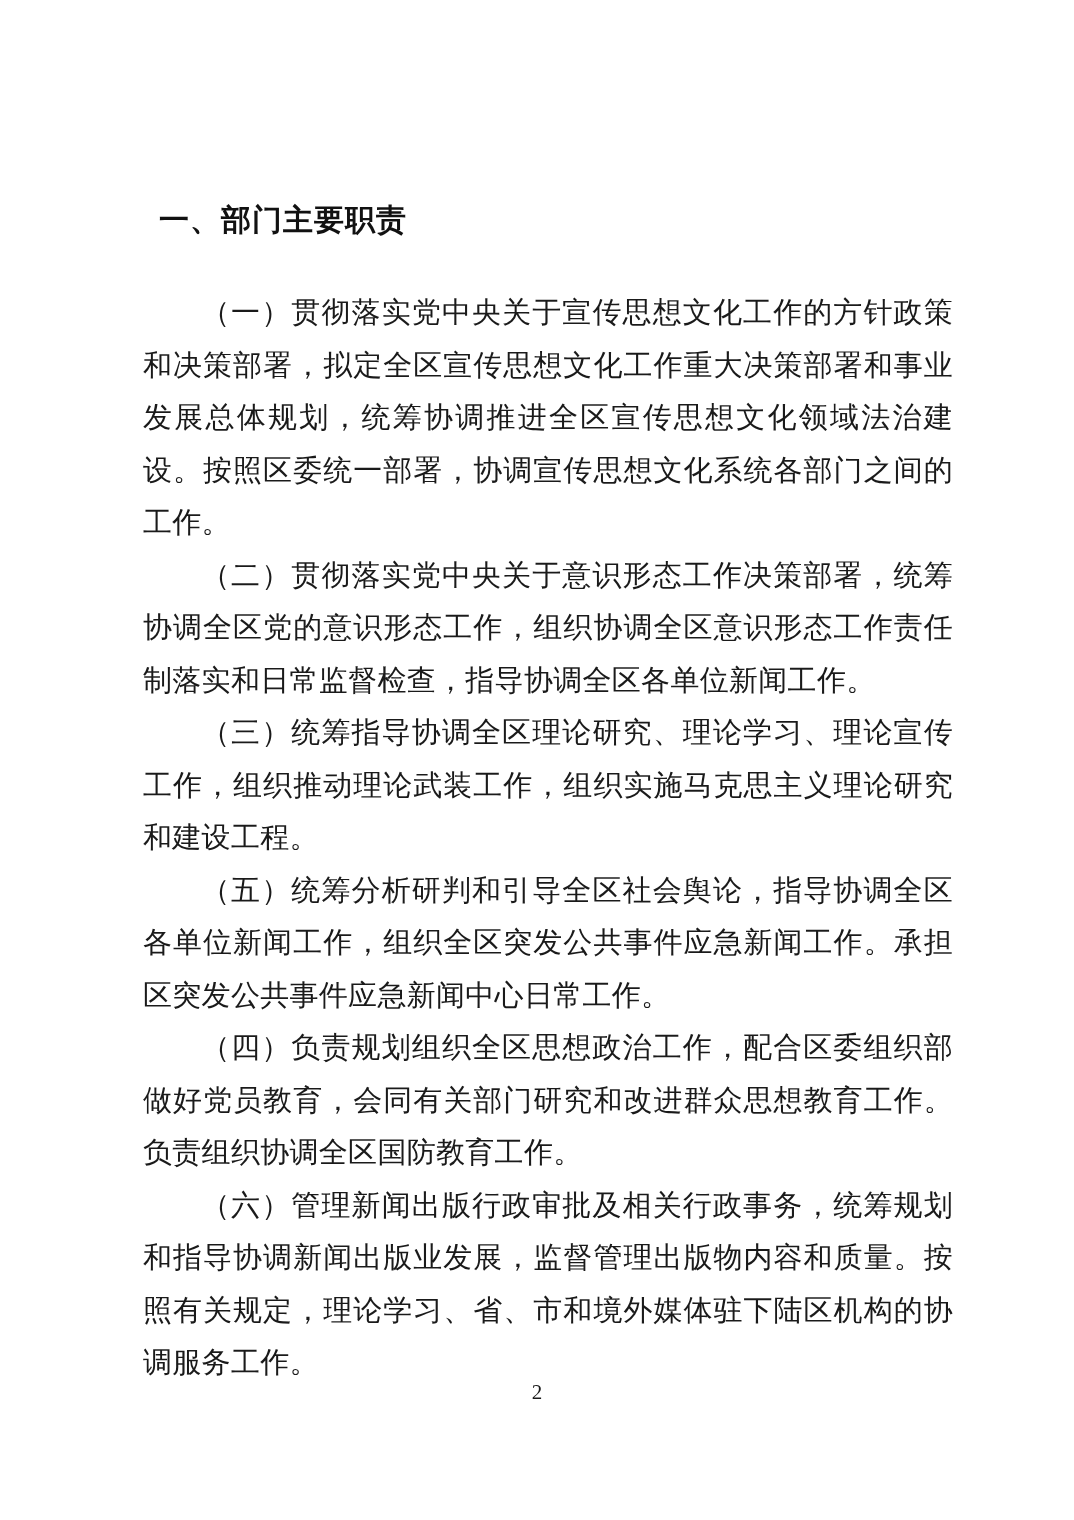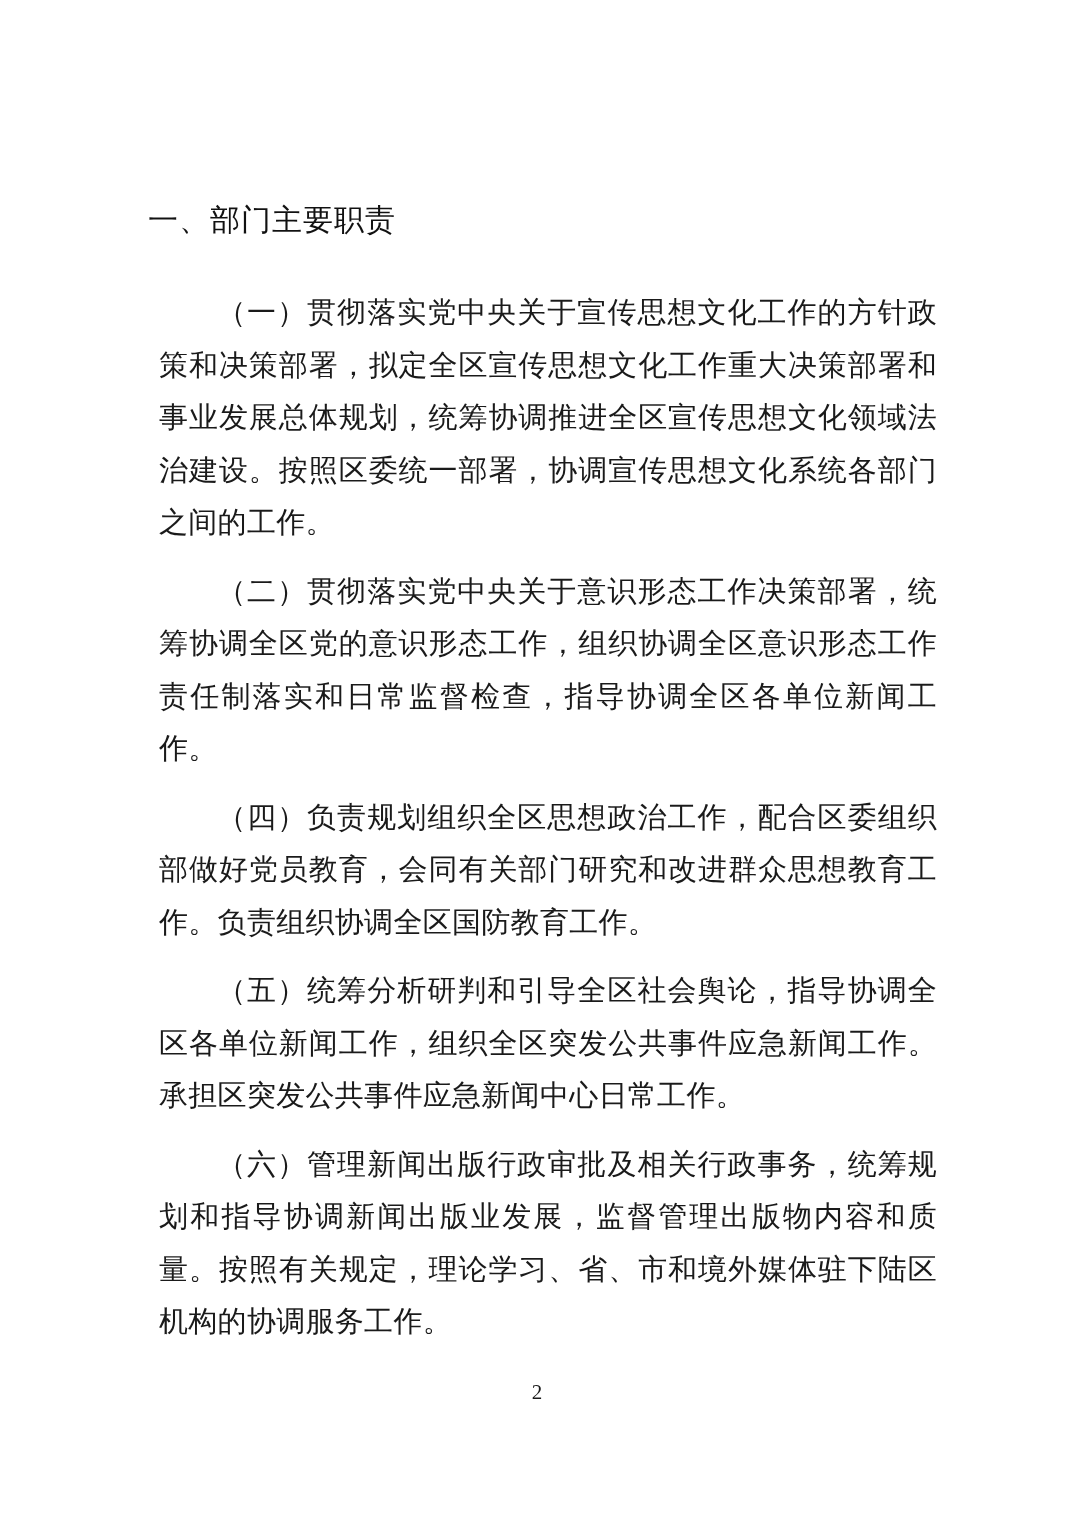--- a/index.html
+++ b/index.html
@@ -16,30 +16,30 @@
     overflow: hidden;
   }
   .doc {
     position: absolute;
     left: 143px;
     top: 200px;
     width: 810px;
   }
   .doc-heading {
     font-size: 30px;
-    font-weight: 400;
+    font-weight: 700;
     line-height: 40px;
-    margin: 0 0 46px 5px;
+    margin: 0 0 46px 16px;
     letter-spacing: 1px;
     color: #111111;
   }
   .body-text p {
     font-size: 29px;
     line-height: 52.5px;
-    margin: 16px;
+    margin: 0;
     text-align: justify;
     text-justify: inter-ideograph;
     text-indent: 58px;
     letter-spacing: 0.3px;
     word-break: break-all;
     color: #1a1a1a;
   }
   .page-number {
     position: absolute;
     left: 0;
@@ -51,19 +51,20 @@
   }
 </style>
 </head>
 <body>
 
 <div class="doc">
   <h1 class="doc-heading">一、部门主要职责</h1>
   <div class="body-text">
     <p>（一）贯彻落实党中央关于宣传思想文化工作的方针政策和决策部署，拟定全区宣传思想文化工作重大决策部署和事业发展总体规划，统筹协调推进全区宣传思想文化领域法治建设。按照区委统一部署，协调宣传思想文化系统各部门之间的工作。</p>
     <p>（二）贯彻落实党中央关于意识形态工作决策部署，统筹协调全区党的意识形态工作，组织协调全区意识形态工作责任制落实和日常监督检查，指导协调全区各单位新闻工作。</p>
+    <p>（三）统筹指导协调全区理论研究、理论学习、理论宣传工作，组织推动理论武装工作，组织实施马克思主义理论研究和建设工程。</p>
+    <p>（五）统筹分析研判和引导全区社会舆论，指导协调全区各单位新闻工作，组织全区突发公共事件应急新闻工作。承担区突发公共事件应急新闻中心日常工作。</p>
     <p>（四）负责规划组织全区思想政治工作，配合区委组织部做好党员教育，会同有关部门研究和改进群众思想教育工作。负责组织协调全区国防教育工作。</p>
-    <p>（五）统筹分析研判和引导全区社会舆论，指导协调全区各单位新闻工作，组织全区突发公共事件应急新闻工作。承担区突发公共事件应急新闻中心日常工作。</p>
     <p>（六）管理新闻出版行政审批及相关行政事务，统筹规划和指导协调新闻出版业发展，监督管理出版物内容和质量。按照有关规定，理论学习、省、市和境外媒体驻下陆区机构的协调服务工作。</p>
   </div>
 </div>
 
 <div class="page-number">2</div>
 
 </body></html>

